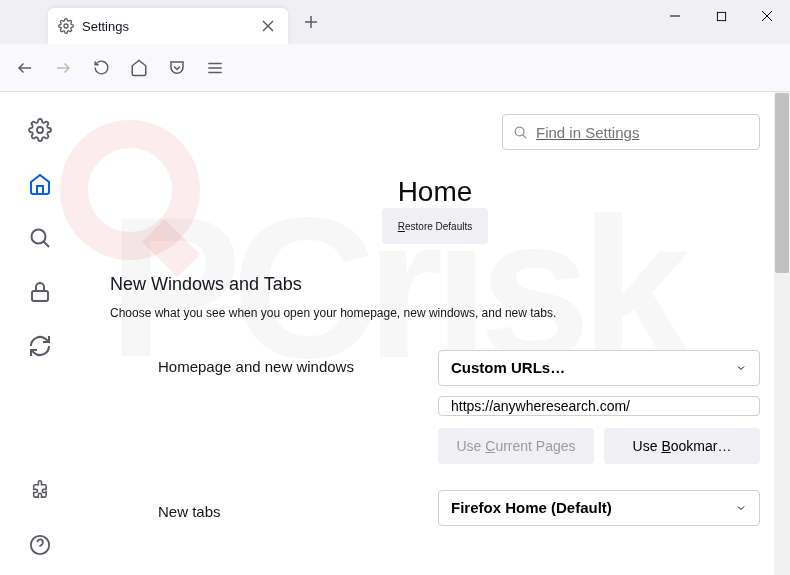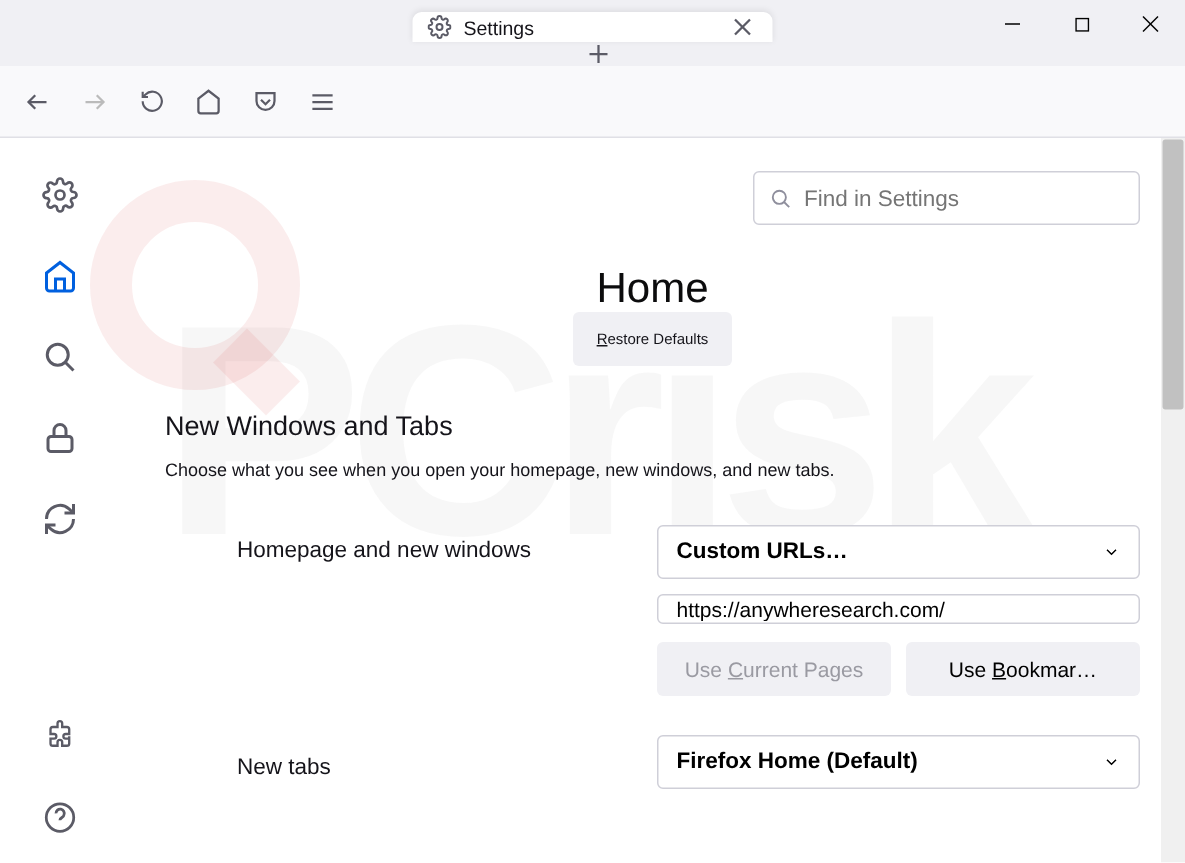--- a/index.html
+++ b/index.html
@@ -30,21 +30,21 @@
     .watermark-circle::after {
       content: '';
       position: absolute;
       width: 50px; height: 32px;
       background: rgba(220,80,80,0.1);
       bottom: -32px; right: -24px;
       transform: rotate(45deg);
     }
 
     
-    .titlebar { height: 44px; background: #f0f0f4; display: flex; align-items: center; position: relative; z-index: 2; flex-direction: column; }
+    .titlebar { height: 44px; background: #f0f0f4; display: flex; align-items: center; position: relative; z-index: 2; }
     .tab-spacer { width: 48px; }
     .tab { display: flex; align-items: center; background: #fff; height: 36px; margin-top: 8px; border-radius: 6px 6px 0 0; padding: 0 10px; gap: 8px; min-width: 240px; box-shadow: 0 -1px 4px rgba(0,0,0,0.08); }
     .tab .icon { width: 16px; height: 16px; display: flex; align-items: center; justify-content: center; }
     .tab-title { font-size: 13px; color: #15141a; flex: 1; }
     .tab-close { width: 20px; height: 20px; display: flex; align-items: center; justify-content: center; border-radius: 3px; cursor: pointer; }
     .newtab { width: 30px; height: 30px; display: flex; align-items: center; justify-content: center; margin-left: 8px; cursor: pointer; border-radius: 4px; }
     .window-controls { position: absolute; right: 0; top: 0; display: flex; height: 44px; }
     .winbtn { width: 46px; height: 32px; display: flex; align-items: center; justify-content: center; cursor: pointer; }
 
     
@@ -60,21 +60,21 @@
     
     .content { position: relative; display: flex; height: calc(575px - 92px); z-index: 1; }
     .sidebar-rail { width: 80px; display: flex; flex-direction: column; align-items: center; padding-top: 16px; gap: 2px; }
     .rail-item { width: 44px; height: 44px; display: flex; align-items: center; justify-content: center; border-radius: 6px; cursor: pointer; color: #5b5b66; margin-bottom: 8px; }
     .rail-item.active { color: #0060df; }
     .rail-spacer { flex: 1; }
 
     .main { flex: 1; padding: 22px 30px 0 30px; overflow: hidden; position: relative; }
     .search-wrap { display: flex; justify-content: flex-end; margin-bottom: 26px; }
     .settings-search { width: 258px; height: 36px; border: 1px solid #cfcfd8; border-radius: 4px; display: flex; align-items: center; padding: 0 10px; gap: 8px; background: #fff; }
-    .settings-search input { border: none; outline: none; font-size: 15px; flex: 1; background: transparent; color: #5b5b66; }
+    .settings-search input { border: none; outline: none; font-size: 15px; flex: 1; background: transparent; color: #5b5b66; text-decoration: underline; }
 
     .header-row { display: flex; align-items: center; justify-content: space-between; margin-bottom: 30px; flex-direction: column; }
     .page-title { font-size: 28px; font-weight: 300; color: #0c0c0d; }
     .restore-btn { height: 36px; padding: 12px 16px; background: #f0f0f4; border: none; border-radius: 4px; font-size: 10px; cursor: pointer; color: #15141a; }
 
     .section-title { font-size: 18px; font-weight: 400; color: #15141a; margin-bottom: 10px; }
     .section-desc { font-size: 12px; color: #15141a; margin-bottom: 28px; line-height: 1.4; }
 
     .form-row { display: flex; align-items: flex-start; margin-bottom: 10px; margin-left: 48px; }
     .form-label { width: 280px; font-size: 15px; color: #15141a; padding-top: 8px; }

